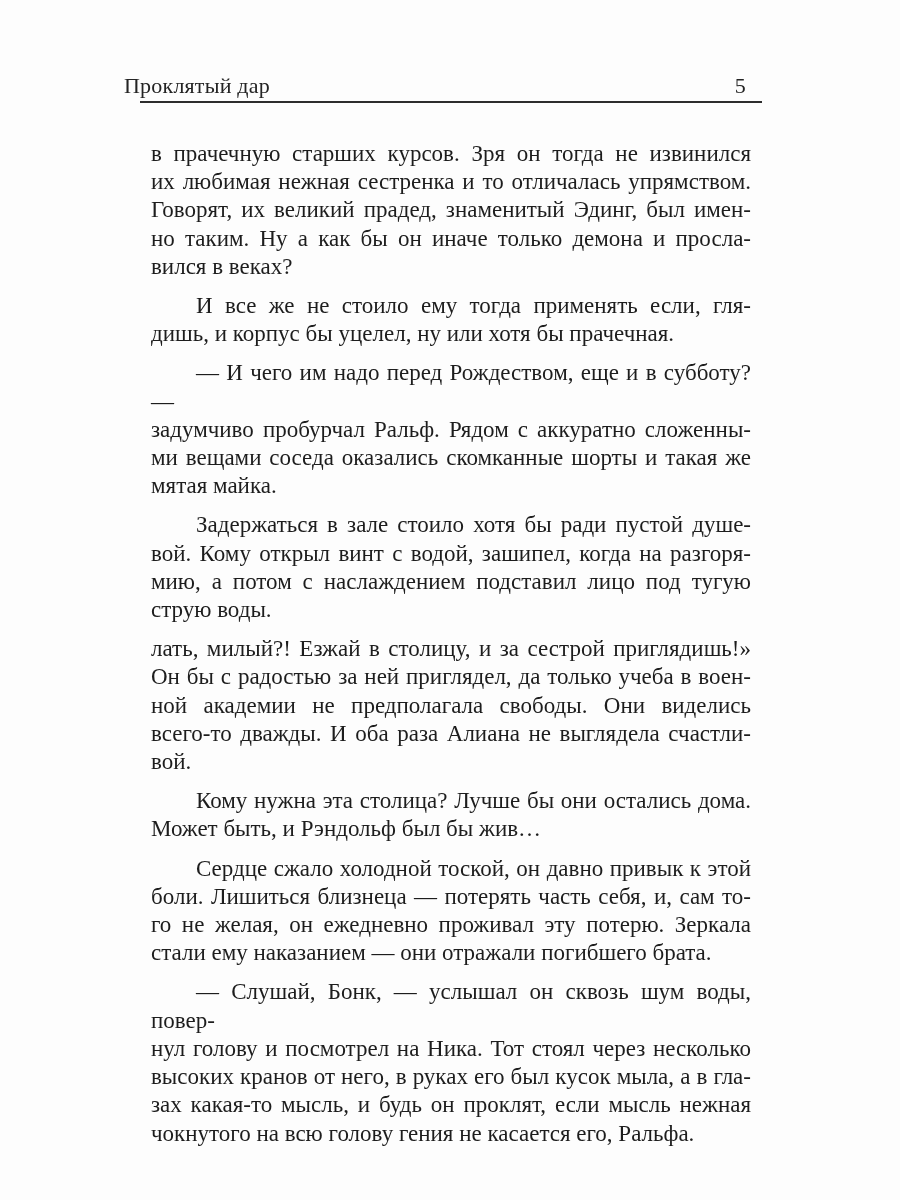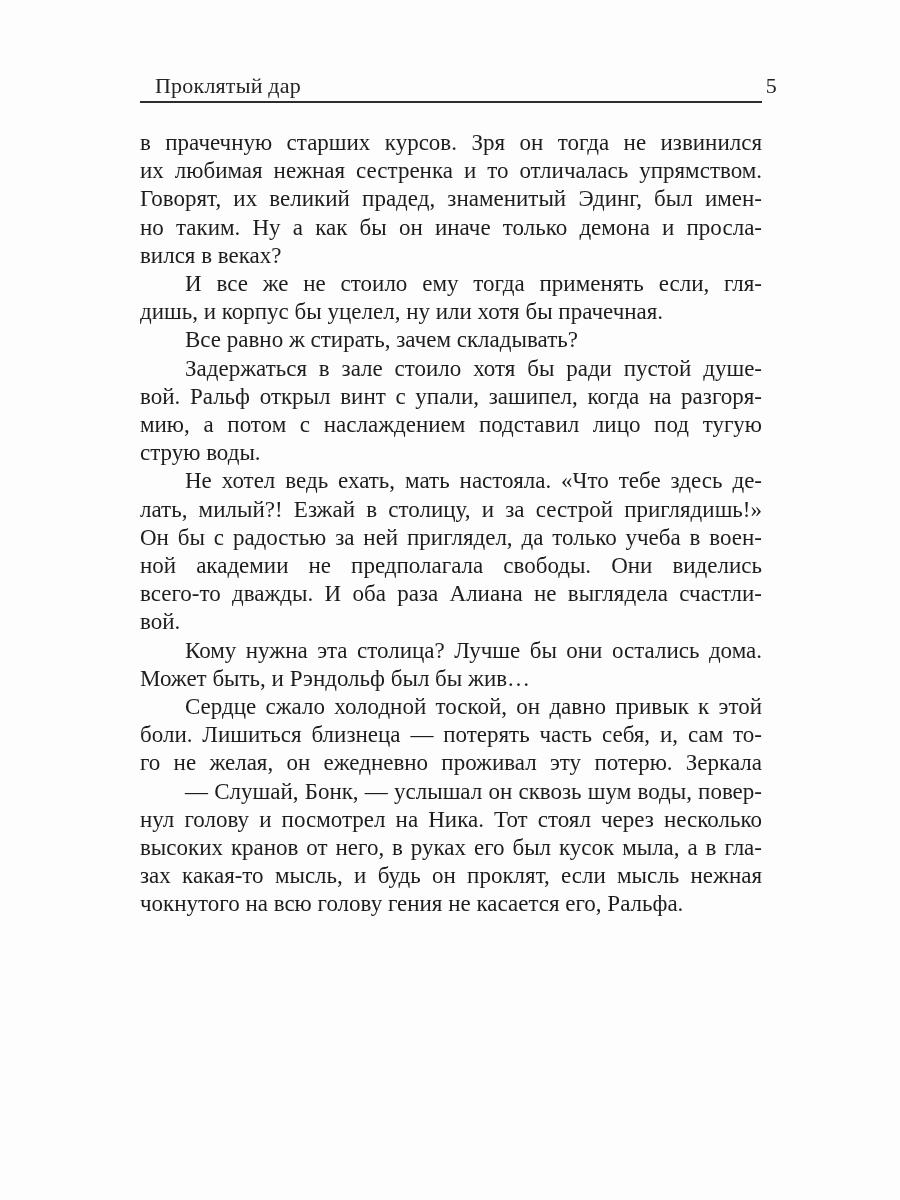--- a/index.html
+++ b/index.html
@@ -11,21 +11,21 @@
     position: relative;
     width: 900px;
     height: 1200px;
     background: #fdfdfd;
     color: #1d1d1d;
     font-family: "Liberation Serif", serif;
     overflow: hidden;
   }
   .running-header {
     position: absolute;
-    left: 155px;
+    left: 124px;
     width: 622px;
     top: 74px;
     display: flex;
     justify-content: space-between;
     align-items: baseline;
     font-size: 22px;
     line-height: 24px;
     color: #242424;
     letter-spacing: 0.2px;
   }
@@ -40,21 +40,21 @@
   }
   .text-block {
     position: absolute;
     left: 140px;
     top: 129px;
     width: 622px;
     font-size: 23px;
     line-height: 28.2px;
     color: #1d1d1d;
   }
-  .para { margin: 0; padding: 0; }
+  .para { margin: 11px; padding: 0; }
   .line {
     display: block;
     text-align: justify;
     text-align-last: justify;
     white-space: normal;
   }
   .line.last-line {
     text-align-last: left;
   }
   .para.indent .line.first-line {
@@ -79,44 +79,47 @@
         <span class="line">их любимая нежная сестренка и то отличалась упрямством.</span>
         <span class="line">Говорят, их великий прадед, знаменитый Эдинг, был имен-</span>
         <span class="line">но таким. Ну а как бы он иначе только демона и просла-</span>
         <span class="line last-line">вился в веках?</span>
       </p>
       <p class="para indent">
         <span class="line first-line">И все же не стоило ему тогда применять если, гля-</span>
         <span class="line last-line">дишь, и корпус бы уцелел, ну или хотя бы прачечная.</span>
       </p>
       <p class="para indent">
-        <span class="line first-line last-line">Все равно ж стирать, зачем складывать?</span>
+        <span class="line first-line">— И чего им надо перед Рождеством, еще и в субботу? —</span>
+        <span class="line">задумчиво пробурчал Ральф. Рядом с аккуратно сложенны-</span>
+        <span class="line">ми вещами соседа оказались скомканные шорты и такая же</span>
+        <span class="line last-line">мятая майка.</span>
       </p>
       <p class="para indent">
         <span class="line first-line">Задержаться в зале стоило хотя бы ради пустой душе-</span>
-        <span class="line">вой. Ральф открыл винт с упали, зашипел, когда на разгоря-</span>
+        <span class="line">вой. Кому открыл винт с водой, зашипел, когда на разгоря-</span>
         <span class="line">мию, а потом с наслаждением подставил лицо под тугую</span>
         <span class="line last-line">струю воды.</span>
       </p>
       <p class="para indent">
-        <span class="line first-line">Не хотел ведь ехать, мать настояла. «Что тебе здесь де-</span>
         <span class="line">лать, милый?! Езжай в столицу, и за сестрой приглядишь!»</span>
         <span class="line">Он бы с радостью за ней приглядел, да только учеба в воен-</span>
         <span class="line">ной академии не предполагала свободы. Они виделись</span>
         <span class="line">всего-то дважды. И оба раза Алиана не выглядела счастли-</span>
         <span class="line last-line">вой.</span>
       </p>
       <p class="para indent">
         <span class="line first-line">Кому нужна эта столица? Лучше бы они остались дома.</span>
         <span class="line last-line">Может быть, и Рэндольф был бы жив…</span>
       </p>
       <p class="para indent">
         <span class="line first-line">Сердце сжало холодной тоской, он давно привык к этой</span>
         <span class="line">боли. Лишиться близнеца — потерять часть себя, и, сам то-</span>
         <span class="line">го не желая, он ежедневно проживал эту потерю. Зеркала</span>
+        <span class="line last-line">стали ему наказанием — они отражали погибшего брата.</span>
       </p>
       <p class="para indent">
         <span class="line first-line">— Слушай, Бонк, — услышал он сквозь шум воды, повер-</span>
         <span class="line">нул голову и посмотрел на Ника. Тот стоял через несколько</span>
         <span class="line">высоких кранов от него, в руках его был кусок мыла, а в гла-</span>
         <span class="line">зах какая-то мысль, и будь он проклят, если мысль нежная</span>
         <span class="line last-line">чокнутого на всю голову гения не касается его, Ральфа.</span>
       </p>
     </main>
 

